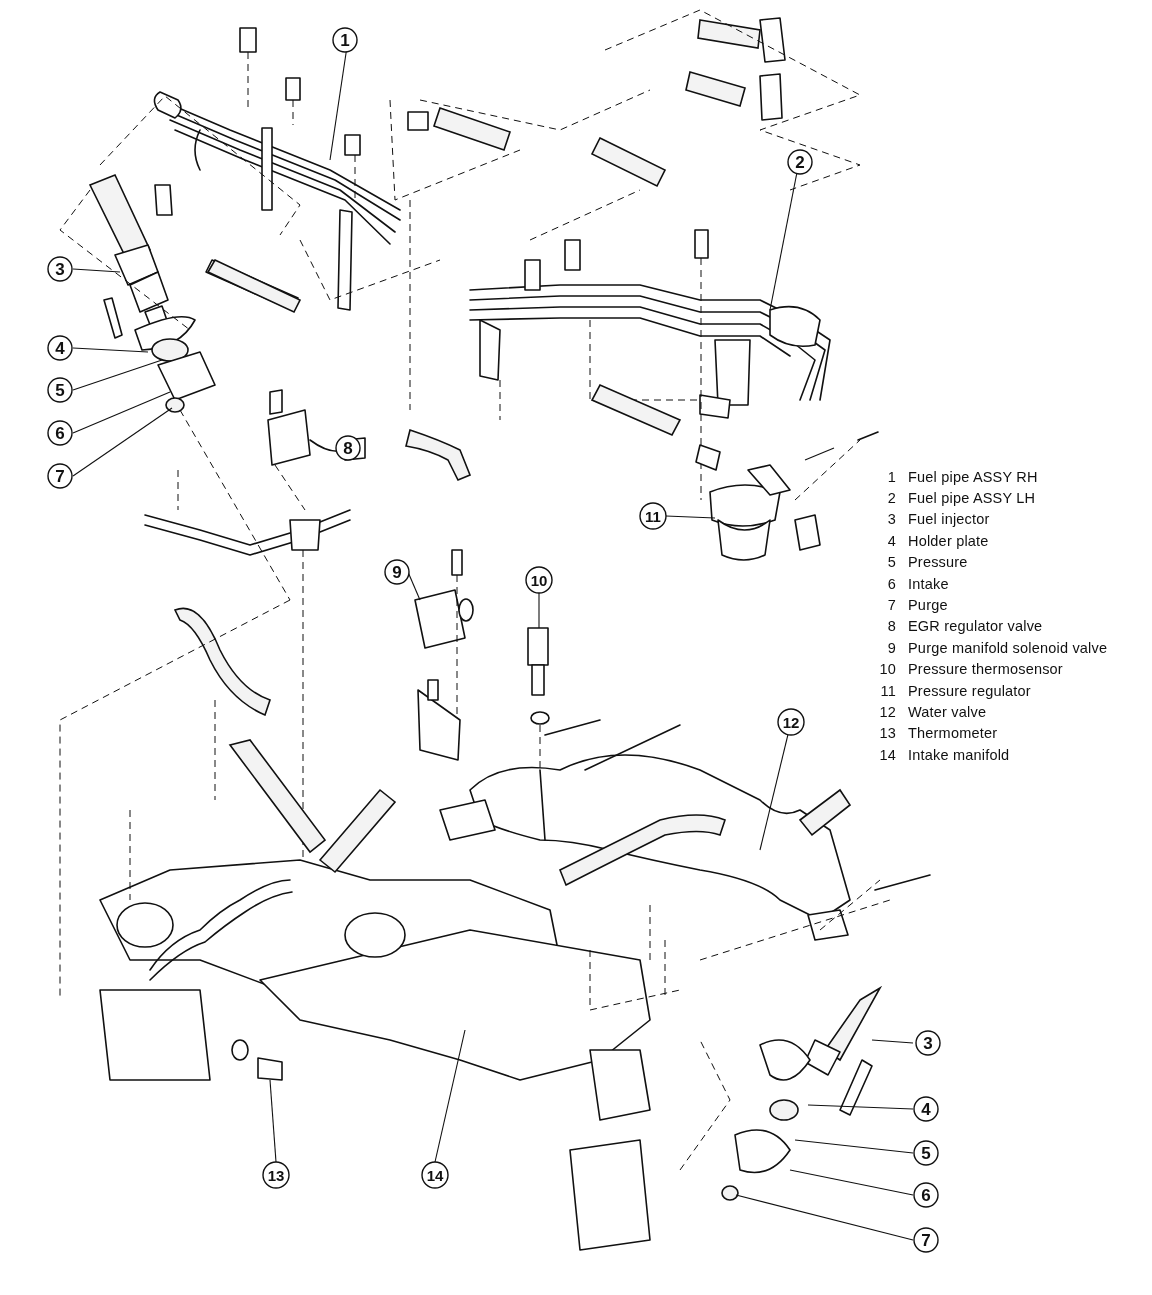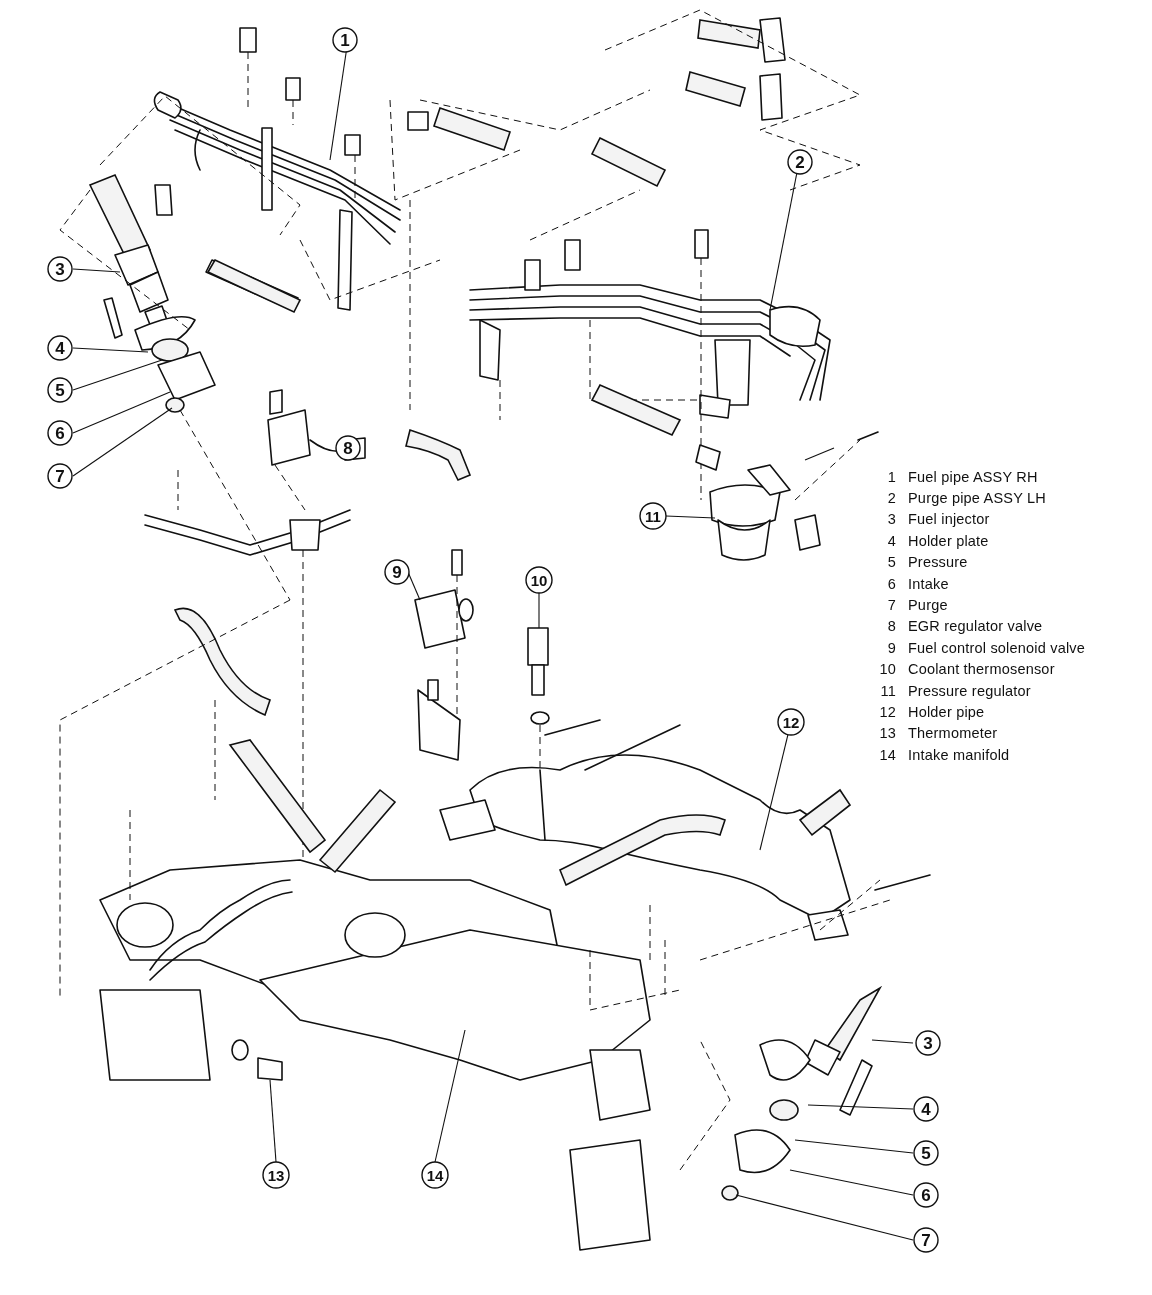--- a/index.html
+++ b/index.html
@@ -286,21 +286,21 @@
     </g>
 </svg>
 
 <div id="legend">
     <div class="legend-row">
       <span class="legend-num">1</span>
       <span>Fuel pipe ASSY RH</span>
     </div>
     <div class="legend-row">
       <span class="legend-num">2</span>
-      <span>Purge pipe ASSY LH</span>
+      <span>Fuel pipe ASSY LH</span>
     </div>
     <div class="legend-row">
       <span class="legend-num">3</span>
       <span>Fuel injector</span>
     </div>
     <div class="legend-row">
       <span class="legend-num">4</span>
       <span>Holder plate</span>
     </div>
     <div class="legend-row">
@@ -314,33 +314,33 @@
     <div class="legend-row">
       <span class="legend-num">7</span>
       <span>Purge</span>
     </div>
     <div class="legend-row">
       <span class="legend-num">8</span>
       <span>EGR regulator valve</span>
     </div>
     <div class="legend-row">
       <span class="legend-num">9</span>
-      <span>Fuel control solenoid valve</span>
+      <span>Purge manifold solenoid valve</span>
     </div>
     <div class="legend-row">
       <span class="legend-num">10</span>
-      <span>Coolant thermosensor</span>
+      <span>Pressure thermosensor</span>
     </div>
     <div class="legend-row">
       <span class="legend-num">11</span>
       <span>Pressure regulator</span>
     </div>
     <div class="legend-row">
       <span class="legend-num">12</span>
-      <span>Holder pipe</span>
+      <span>Water valve</span>
     </div>
     <div class="legend-row">
       <span class="legend-num">13</span>
       <span>Thermometer</span>
     </div>
     <div class="legend-row">
       <span class="legend-num">14</span>
       <span>Intake manifold</span>
     </div>
   </div>

